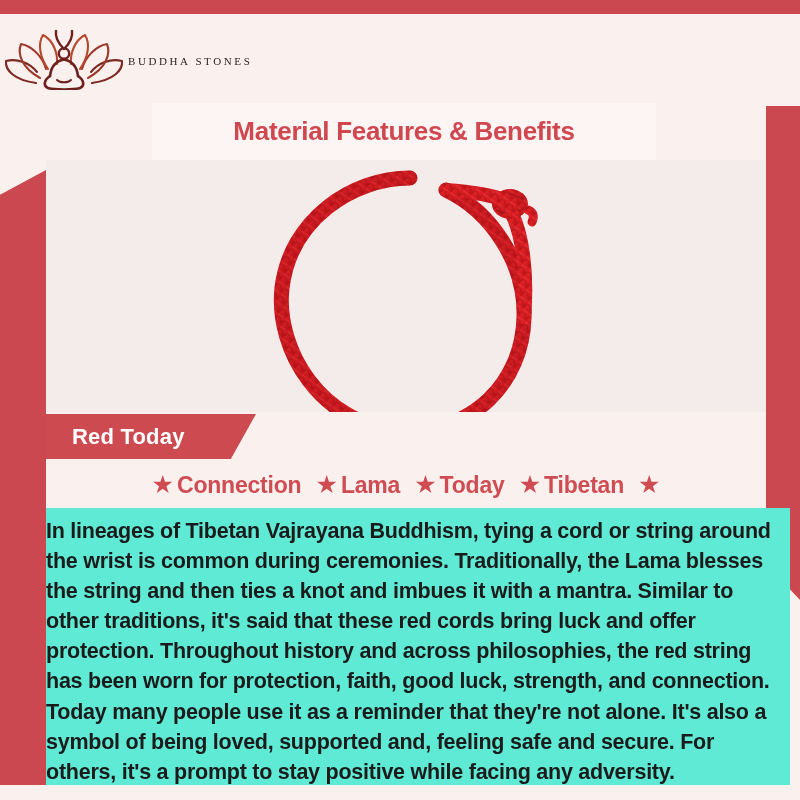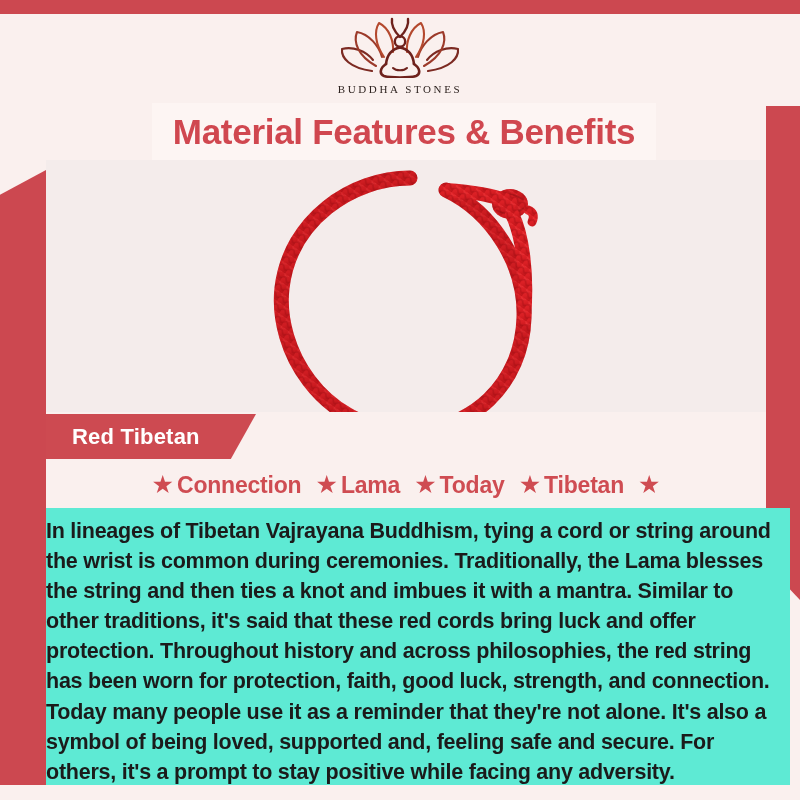--- a/index.html
+++ b/index.html
@@ -29,21 +29,21 @@
   }
   .deco-left-strip{
     position:absolute; left:0; top:170px; width:46px; height:618px;
     background:#cc4850;
     clip-path: polygon(0 4%, 100% 0, 100% 100%, 0 100%);
   }
 
   
   .header{
     position:absolute; left:0; top:14px; width:800px; height:92px;
-    display:flex; flex-direction:column; align-items:center; justify-content:flex-start;
+    display:flex; flex-direction:row; align-items:center; justify-content:flex-start;
     background:#faf0ee;
   }
   .logo-mark{ margin-top:2px; }
   .logo-word{
     margin-top:1px;
     font-family:"Liberation Serif", serif;
     font-size:11px;
     letter-spacing:2.6px;
     color:#2e2320;
     font-weight:400;
@@ -51,21 +51,21 @@
 
   
   .title-band{
     position:absolute; left:152px; top:103px;
     width:504px; height:57px;
     background:#fdf5f3;
     display:flex; align-items:center; justify-content:center;
     box-shadow:0 1px 0 rgba(0,0,0,0.015);
   }
   .title-band h1{
-    font-size:35px;
+    font-size:26px;
     font-weight:bold;
     color:#d0474f;
     letter-spacing:-0.3px;
     white-space:nowrap;
   }
 
   
   .stage{
     position:absolute; left:46px; top:160px; width:720px; height:252px;
     background:#f4eceb;
@@ -208,21 +208,21 @@
 
         <path d="M186 22 C 214 24, 236 28, 250 34" fill="none" stroke="url(#braid)" stroke-width="14" stroke-linecap="round"></path>
         <path d="M264 150 C 268 104, 262 66, 252 46" fill="none" stroke="url(#braid)" stroke-width="14" stroke-linecap="round"></path>
 
         <ellipse cx="146" cy="272" rx="110" ry="8" fill="#000" opacity="0.035"></ellipse>
       </svg>
     </div>
   </div>
 
   <div class="ribbon">
-    <span>Red Tibetan</span>
+    <span>Red Today</span>
   </div>
 
   <div class="benefits">
     <div class="benefit">
       <span class="star">★</span>
       <span class="blabel">Connection</span>
     </div>
     <div class="benefit">
       <span class="star">★</span>
       <span class="blabel">Lama</span>

